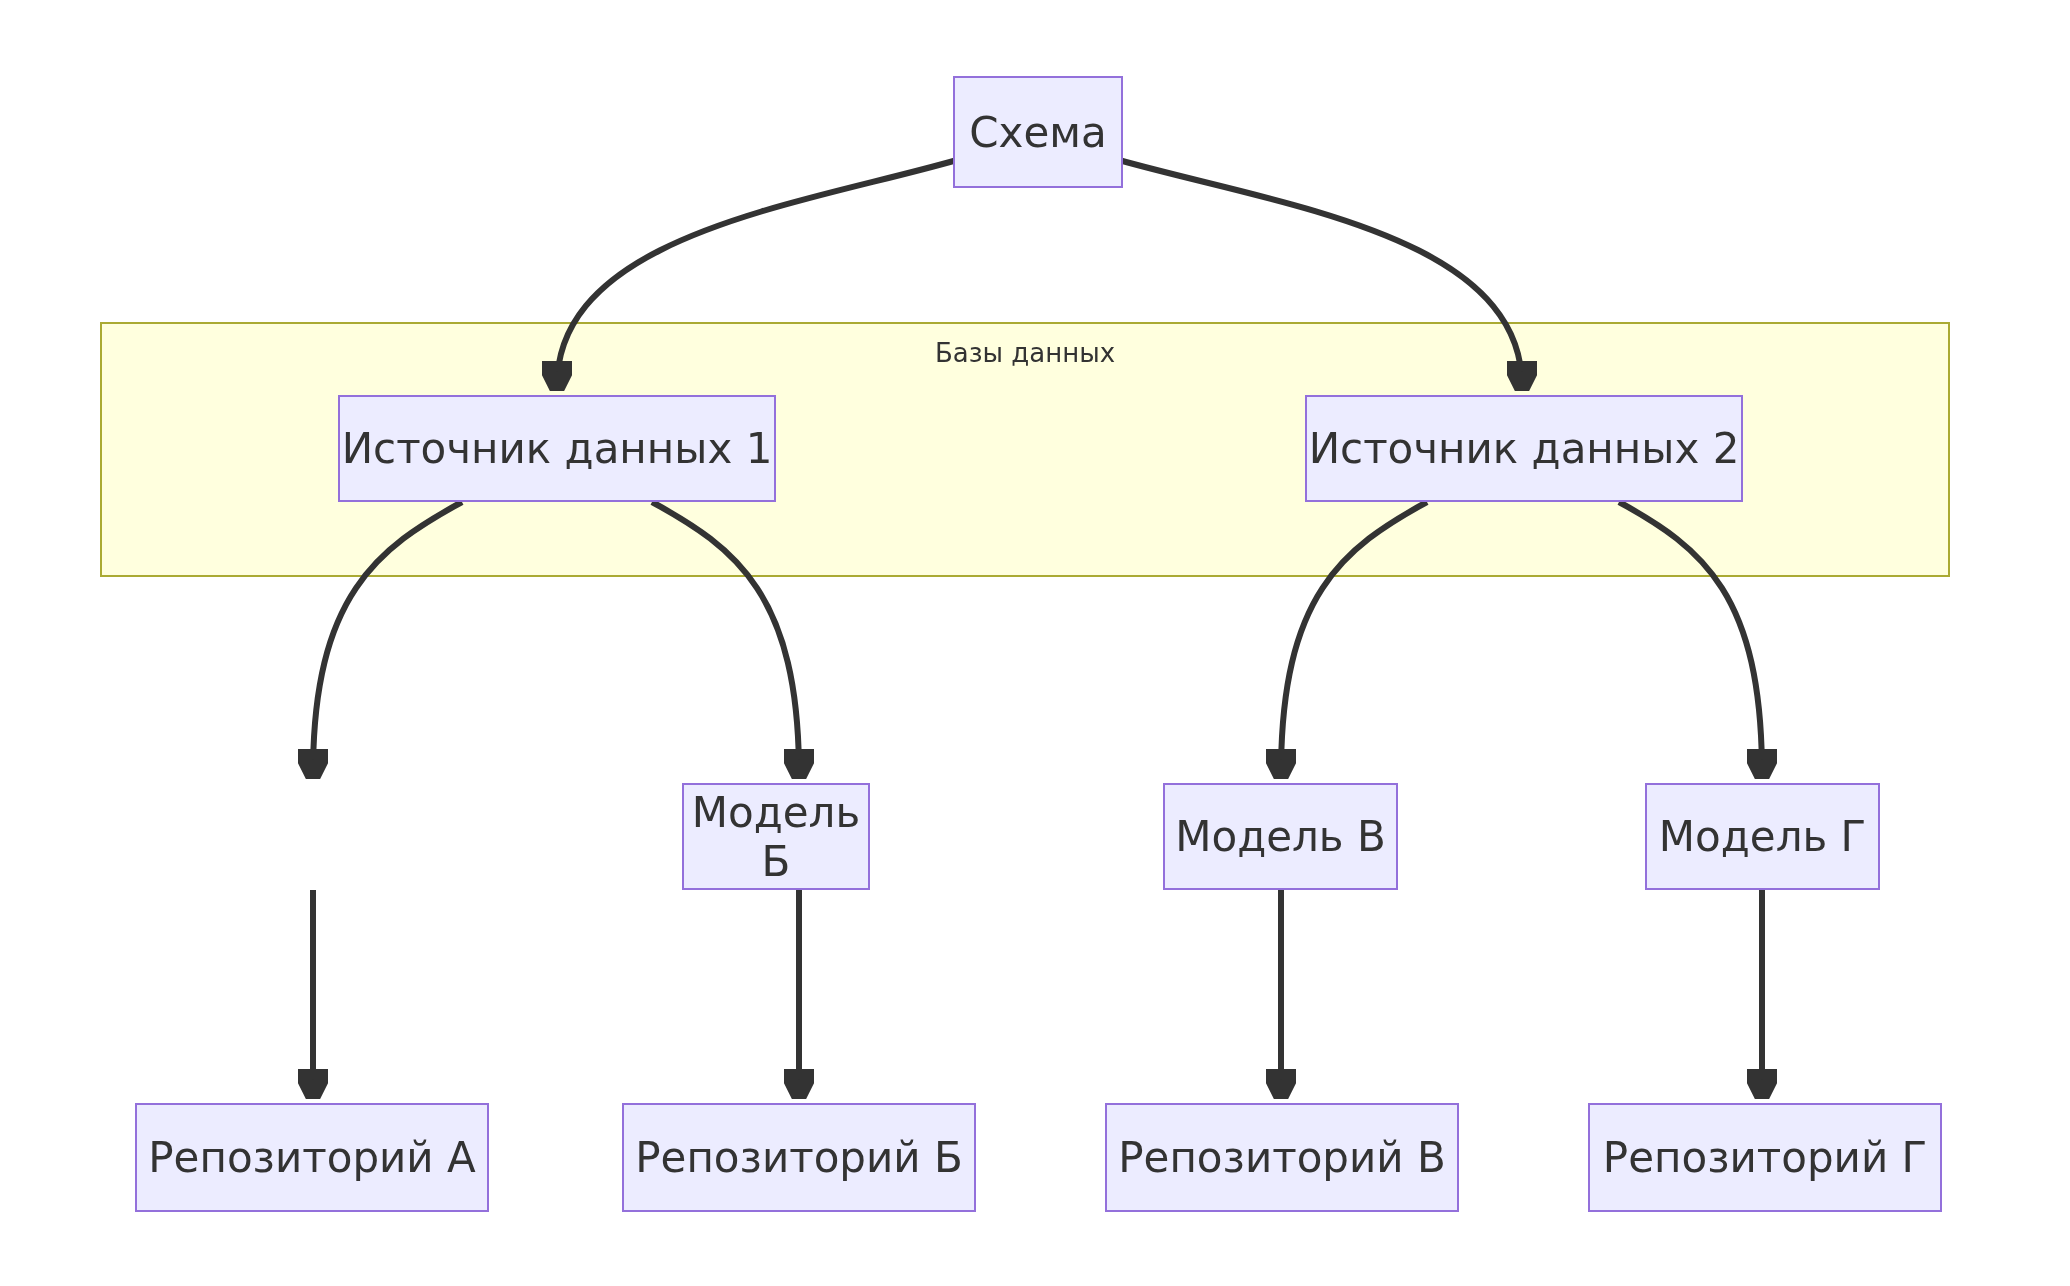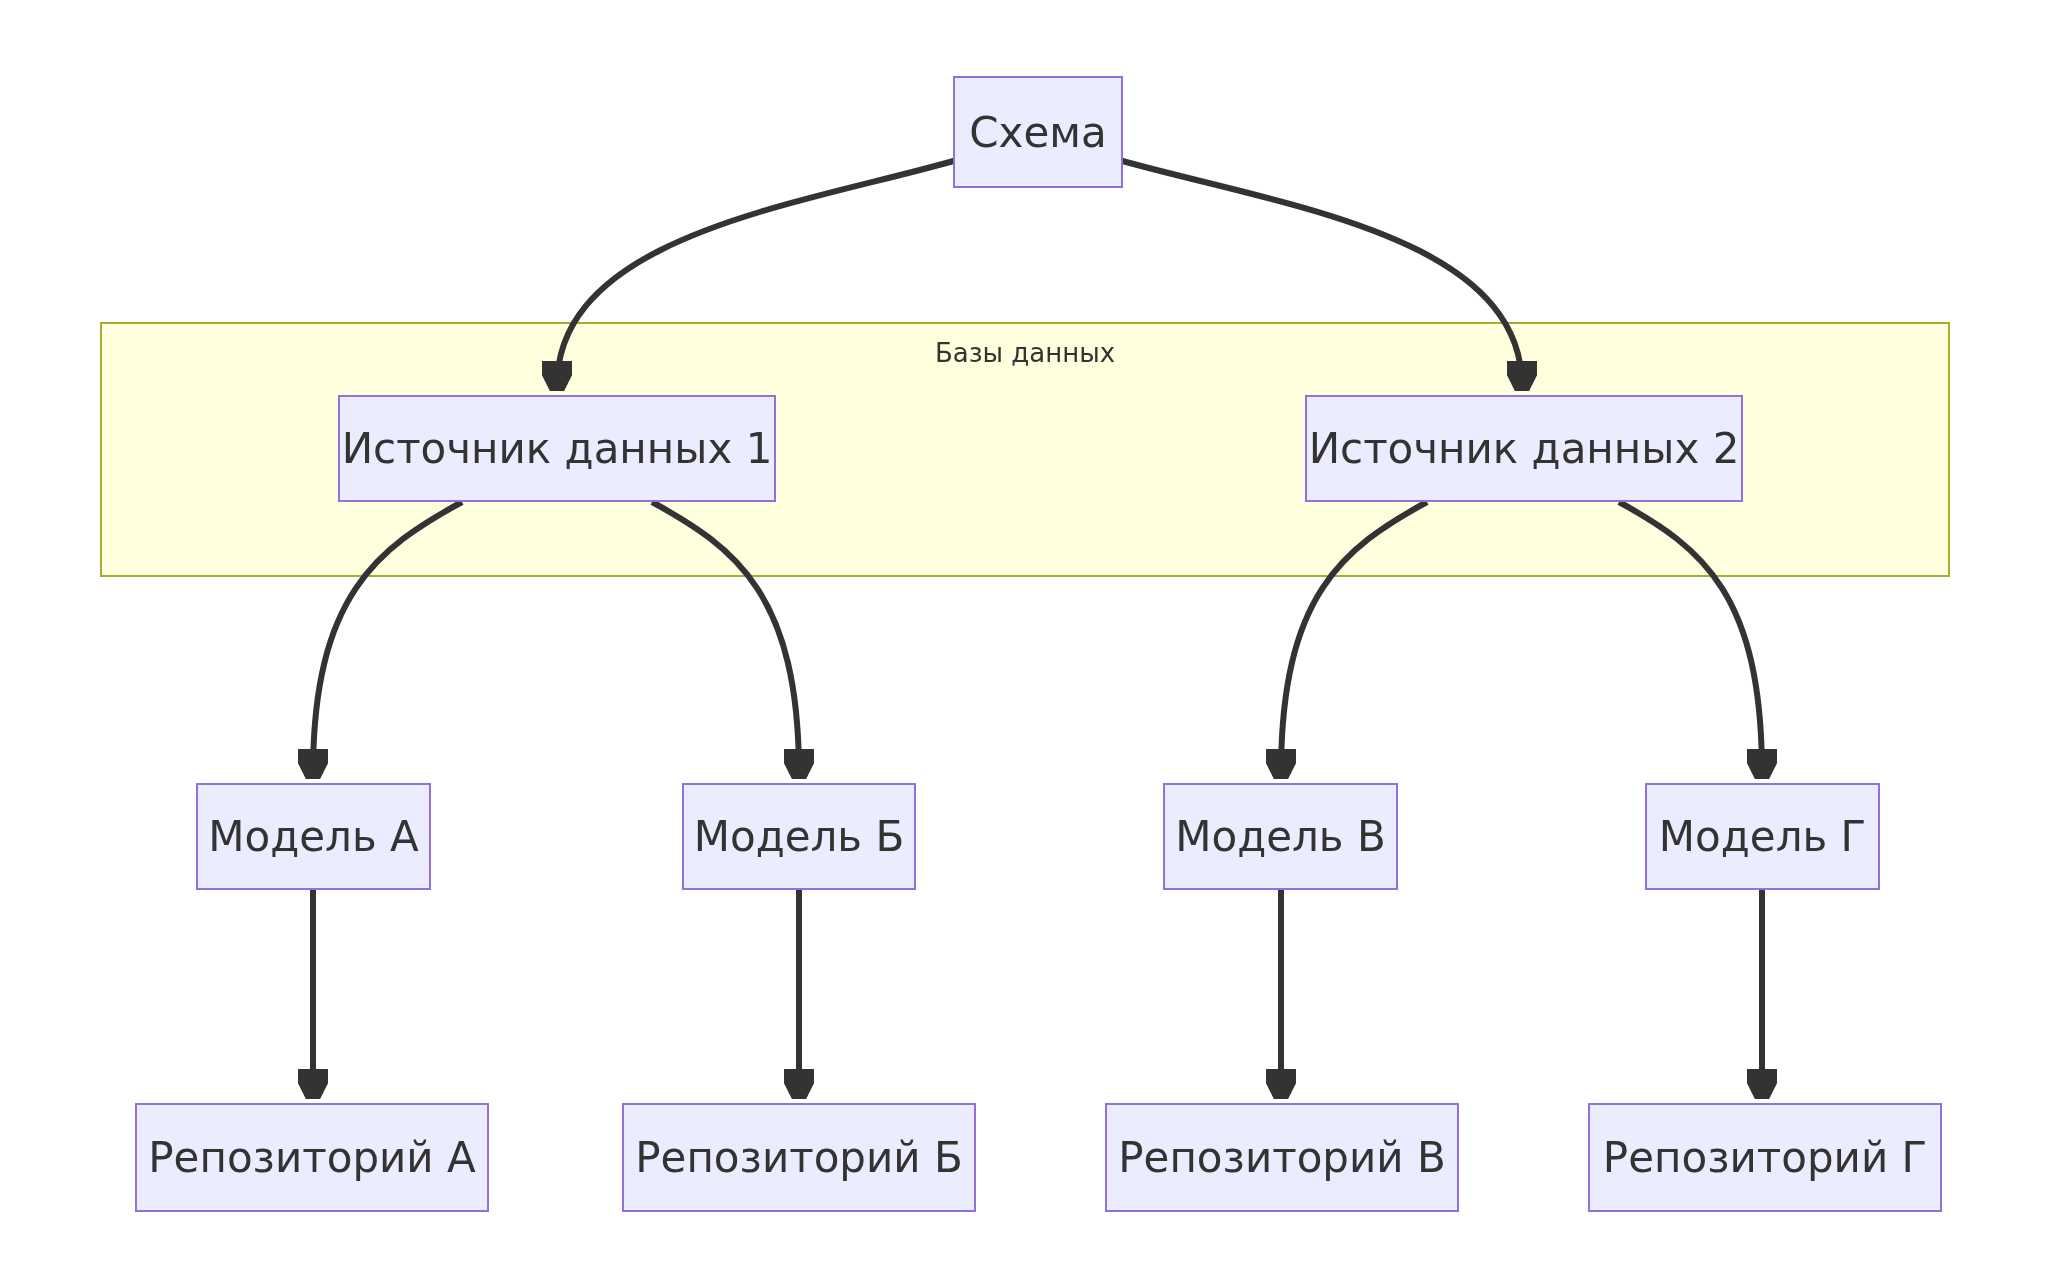--- a/index.html
+++ b/index.html
@@ -91,25 +91,22 @@
   </div>
 
   <div class="node" style="left:338px; top:395px; width:438px; height:107px;">
     <span>Источник данных 1</span>
   </div>
 
   <div class="node" style="left:1305px; top:395px; width:438px; height:107px;">
     <span>Источник данных 2</span>
   </div>
 
-  <div class="node" style="left:196px; top:783px; width:235px; height:107px;">
-    <span>Модель А</span>
-  </div>
 
-  <div class="node" style="left:682px; top:783px; width:234px; height:107px;">
+  <div class="node" style="left:682px; top:783px; width:188px; height:107px;">
     <span>Модель Б</span>
   </div>
 
   <div class="node" style="left:1163px; top:783px; width:235px; height:107px;">
     <span>Модель В</span>
   </div>
 
   <div class="node" style="left:1645px; top:783px; width:235px; height:107px;">
     <span>Модель Г</span>
   </div>

